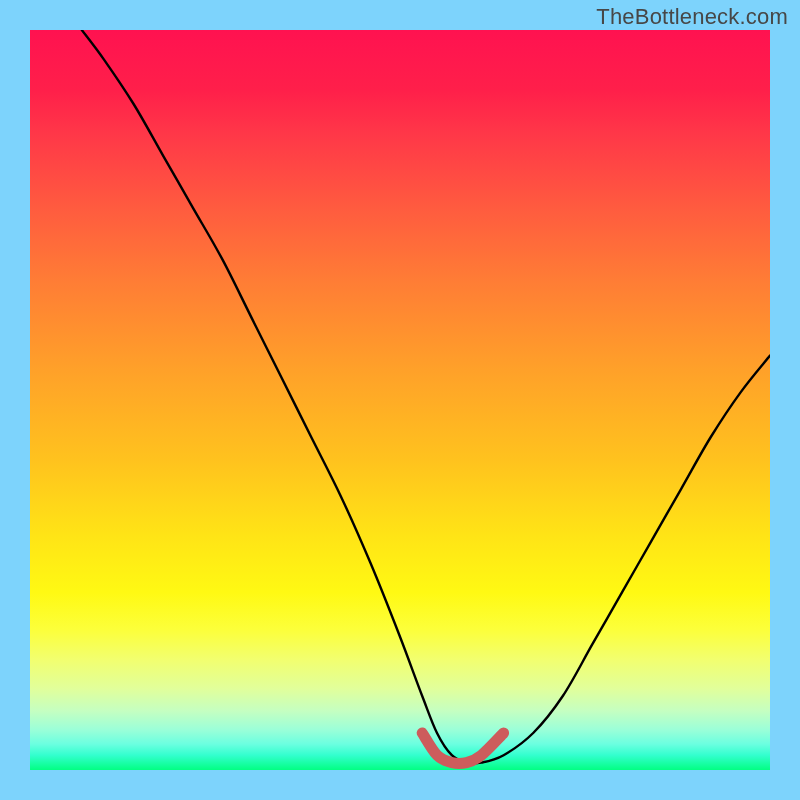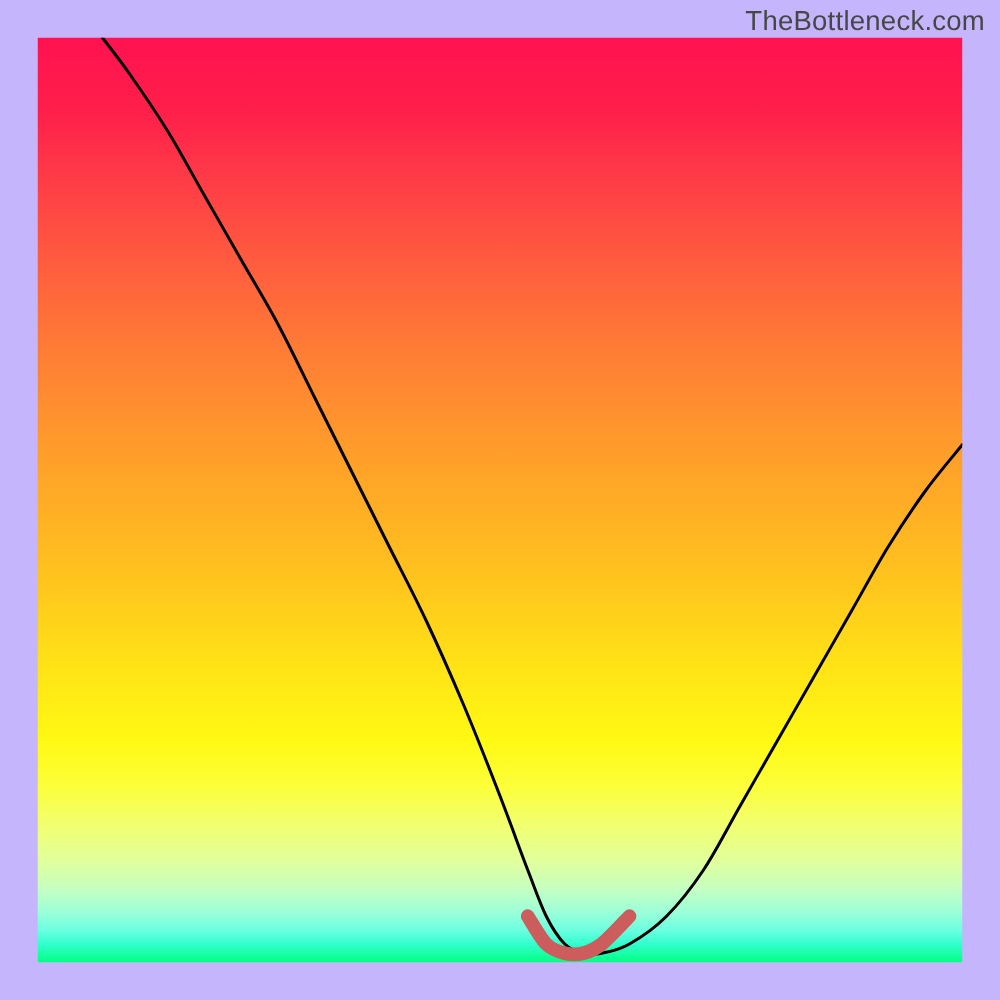--- a/index.html
+++ b/index.html
@@ -8,21 +8,21 @@
     width: 800px;
     height: 800px;
     background: #000;
     font-family: Arial, Helvetica, sans-serif;
     overflow: hidden;
   }
   .stage {
     position: relative;
     width: 800px;
     height: 800px;
-    background: #c4b5fd;
+    background: #7dd3fc;
   }
   .watermark {
     position: absolute;
     top: 4px;
     right: 12px;
     color: #474747;
     font-size: 22px;
     font-weight: 400;
     letter-spacing: 0.2px;
     z-index: 3;

